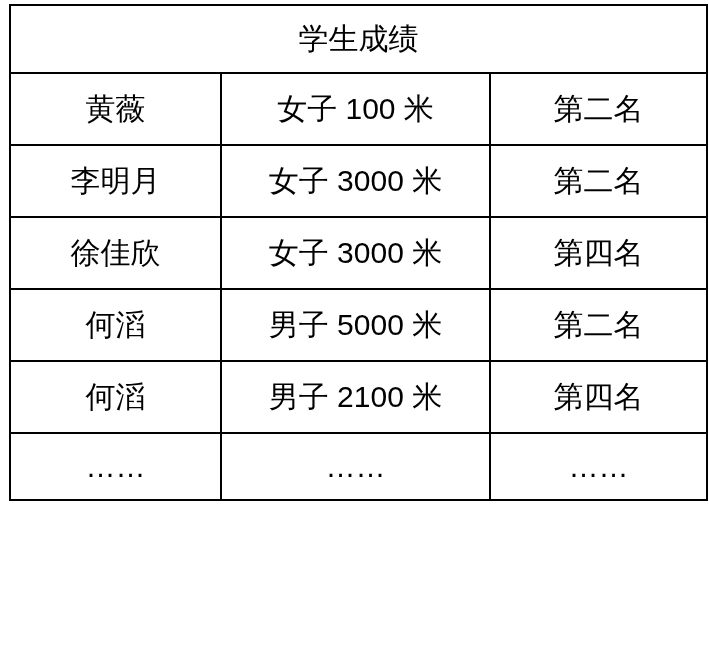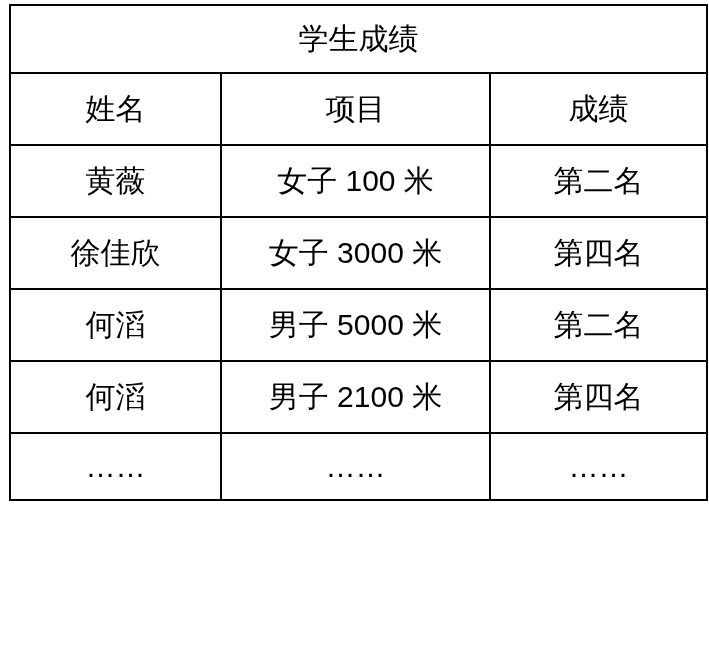--- a/index.html
+++ b/index.html
@@ -48,28 +48,28 @@
 <table class="grades-table">
   <colgroup>
     <col class="c1">
     <col class="c2">
     <col class="c3">
   </colgroup>
   <tbody>
     <tr class="title-row">
       <td colspan="3">学生成绩</td>
     </tr>
-    <tr class="header-row">
-      <td>姓名</td>
-      <td>项目</td>
-      <td>成绩</td>
-    </tr>
     <tr class="data-row">
       <td>黄薇</td>
       <td>女子 100 米</td>
+      <td>第二名</td>
+    </tr>
+    <tr class="data-row">
+      <td>李明月</td>
+      <td>女子 3000 米</td>
       <td>第二名</td>
     </tr>
     <tr class="data-row">
       <td>徐佳欣</td>
       <td>女子 3000 米</td>
       <td>第四名</td>
     </tr>
     <tr class="data-row">
       <td>何滔</td>
       <td>男子 5000 米</td>

